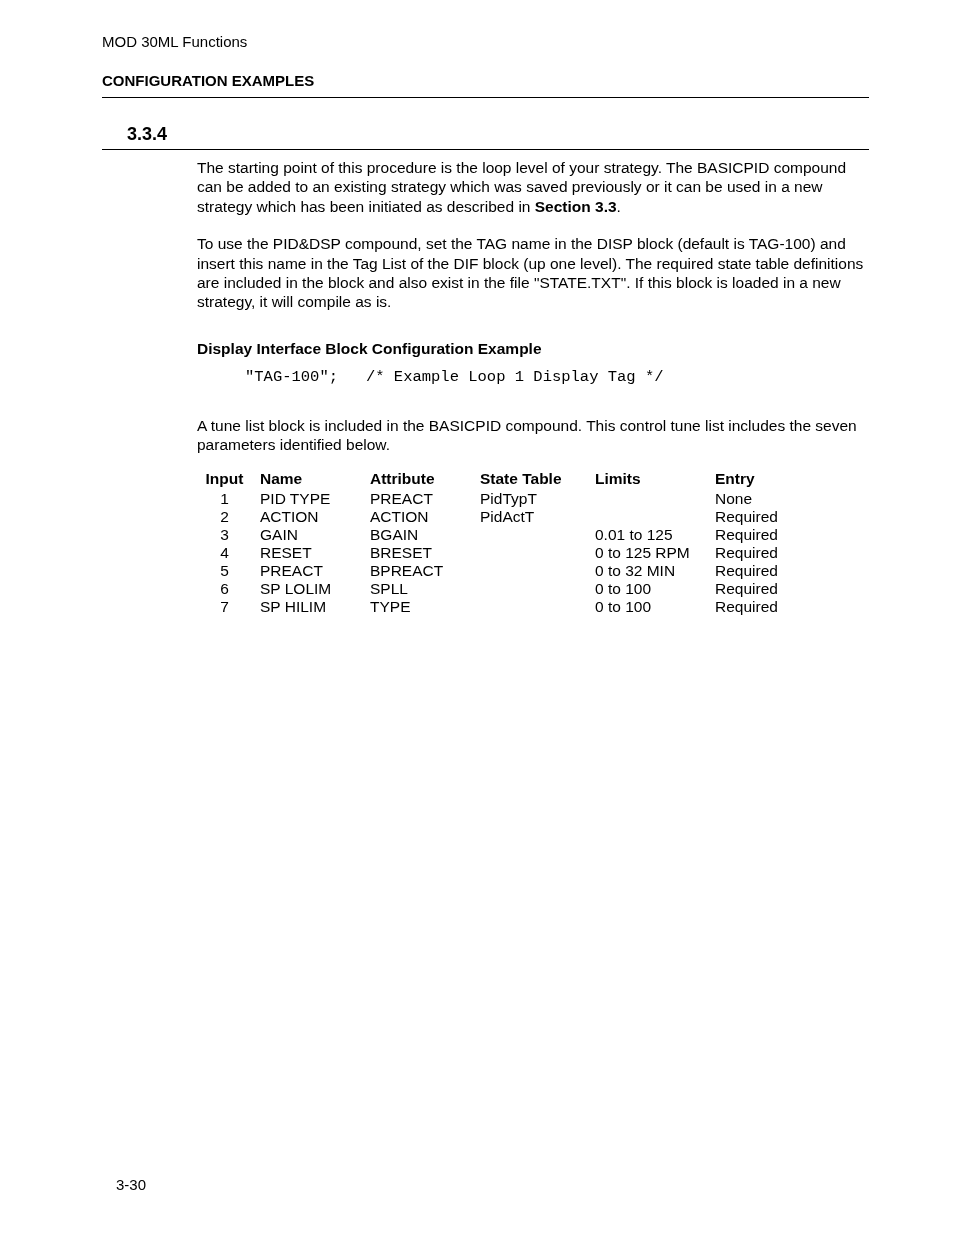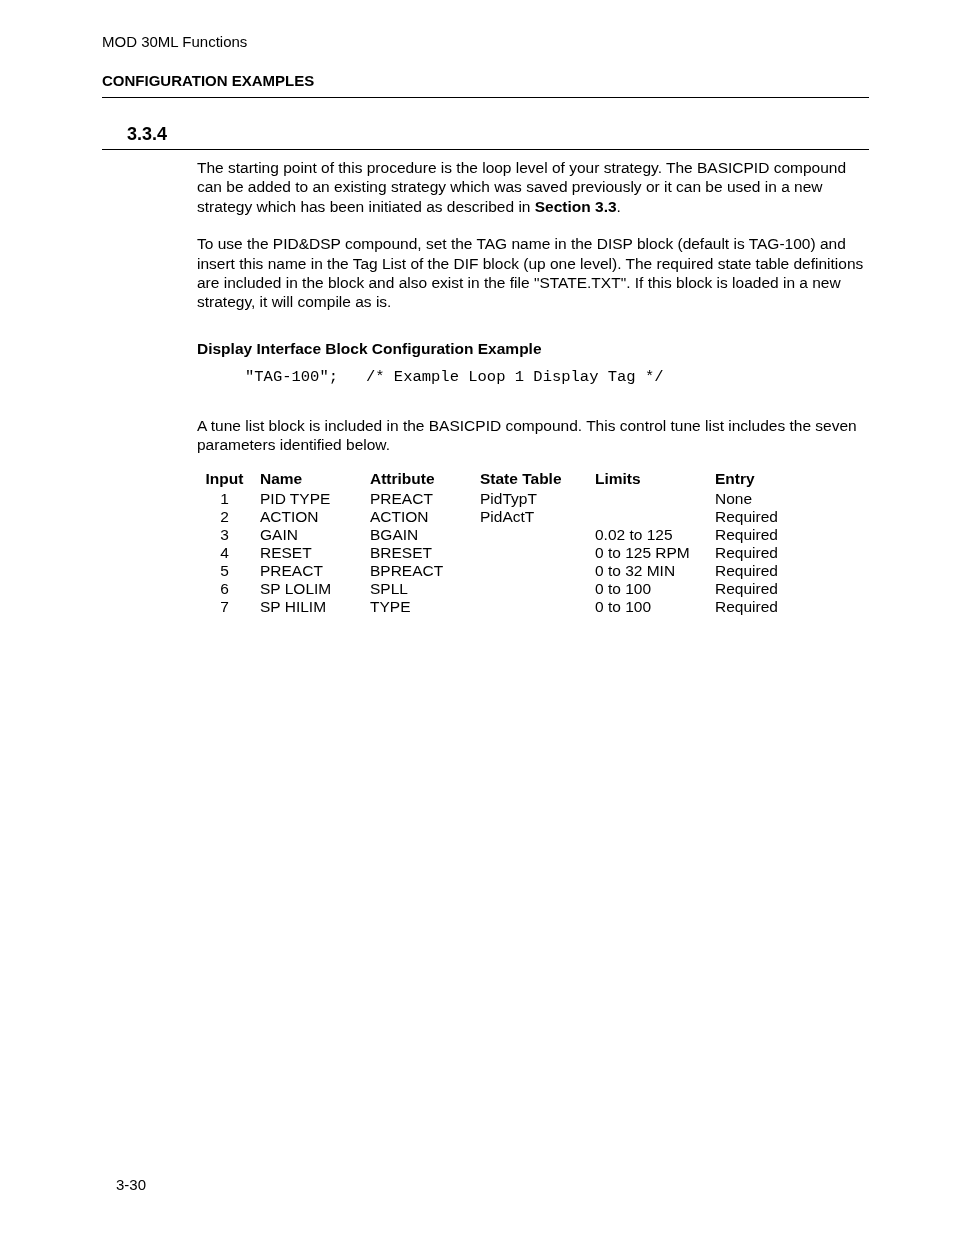--- a/index.html
+++ b/index.html
@@ -174,21 +174,21 @@
           <td class="attr">ACTION</td>
           <td class="state">PidActT</td>
           <td class="limits"></td>
           <td class="entry">Required</td>
         </tr>
         <tr>
           <td class="input">3</td>
           <td class="name">GAIN</td>
           <td class="attr">BGAIN</td>
           <td class="state"></td>
-          <td class="limits">0.02 to 125</td>
+          <td class="limits">0.01 to 125</td>
           <td class="entry">Required</td>
         </tr>
         <tr>
           <td class="input">4</td>
           <td class="name">RESET</td>
           <td class="attr">BRESET</td>
           <td class="state"></td>
           <td class="limits">0 to 125 RPM</td>
           <td class="entry">Required</td>
         </tr>

